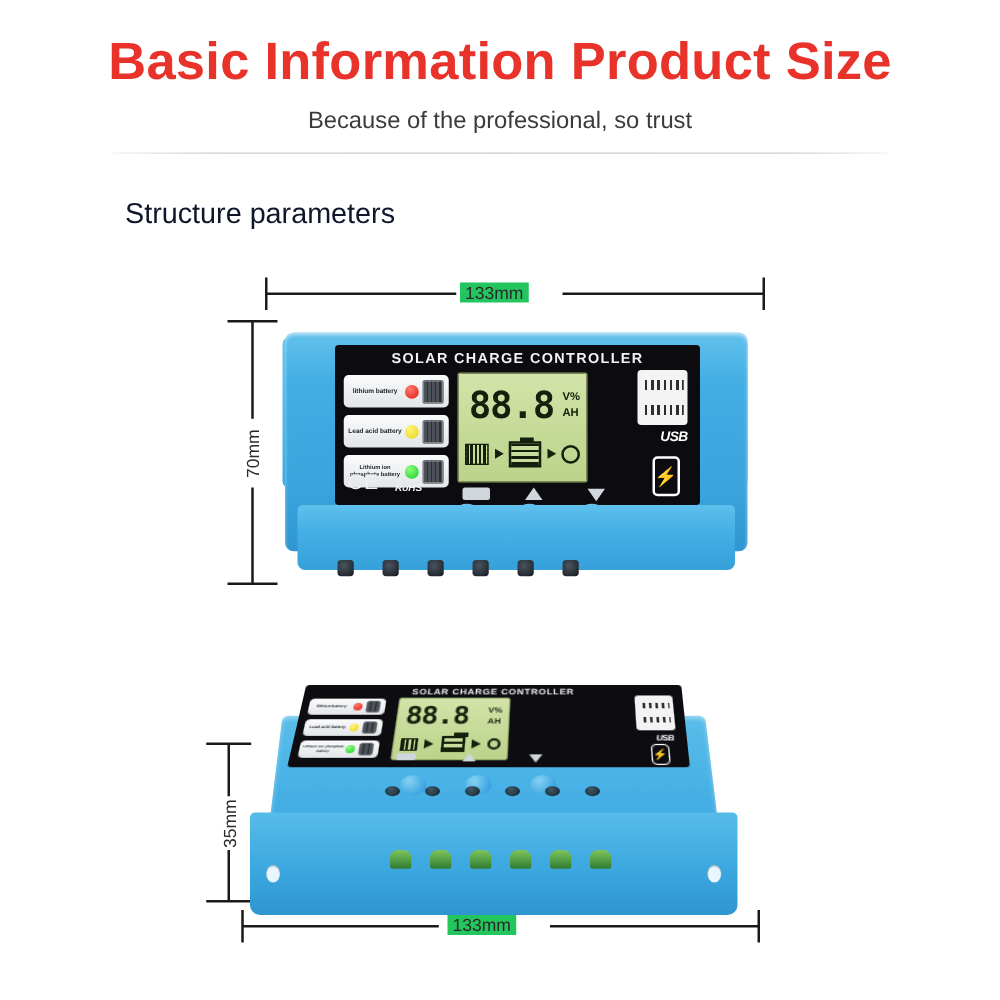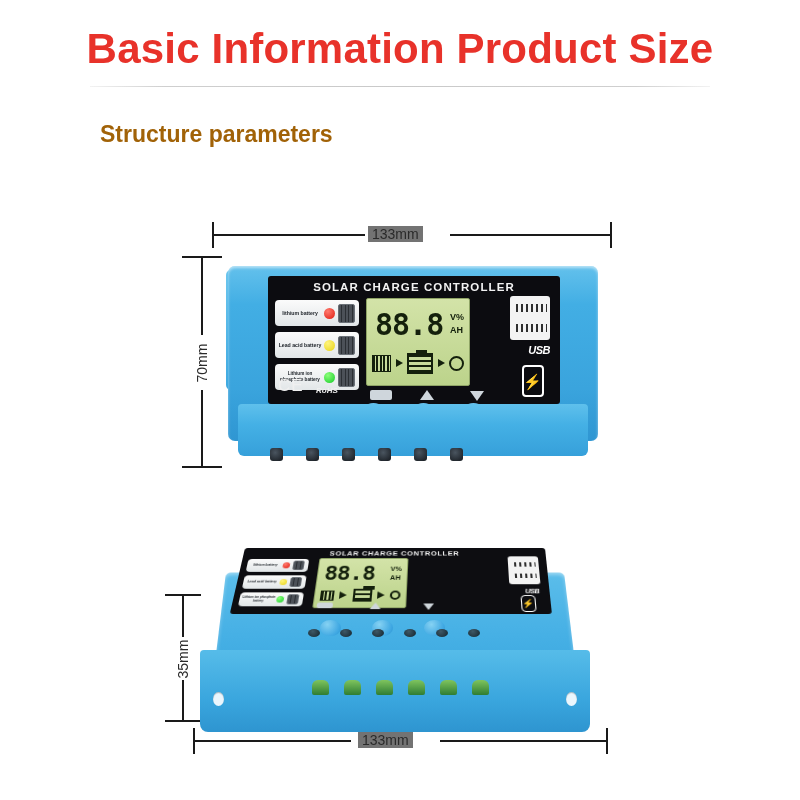--- a/index.html
+++ b/index.html
@@ -28,32 +28,32 @@
   }
   .divider {
     margin: 14px auto 0;
     width: 620px; height: 1px;
     background: linear-gradient(to right,#f2f2f2,#cfcfcf 12%,#c9c9c9 50%,#cfcfcf 88%,#f2f2f2);
   }
 
   .section-title {
     margin: 34px 0 0 100px;
     font-size: 23px;
-    color: #a16207;
-    font-weight: 700;
+    color: #0f172a;
+    font-weight: 400;
   }
 
   
   .figure1 { position: absolute; left: 0; top: 218px; width: 800px; height: 290px; }
 
   
   .dim-line { position: absolute; background: #1a1a1a; }
   .dim-label {
     position: absolute; color: #2a2a2a; font-size: 14px;
-    background: #737373; padding: 0 4px; white-space: nowrap;
+    background: #22c55e; padding: 0 4px; white-space: nowrap;
   }
   .dim-label.vert {
     transform: rotate(-90deg); transform-origin: center center;
     padding: 0; background: transparent;
   }
   .vert-wrap {
     position: absolute; display: flex; align-items: center; justify-content: center;
   }
 
   
@@ -243,20 +243,21 @@
     background: radial-gradient(circle at 40% 30%,#3e5866,#13242e);
   }
 
   .mini { font-size: 4.6px; }
 </style>
 </head>
 <body>
 
 <div class="page-header">
   <div class="headline">Basic Information Product Size</div>
+  <div class="subtitle">Because of the professional, so trust</div>
   <div class="divider"></div>
 </div>
 
 <div class="section-title">Structure parameters</div>
 
 <div class="figure1">
 
   <div class="dim-line" style="left:212px; top:4px; width:2px; height:26px;"></div>
   <div class="dim-line" style="left:610px; top:4px; width:2px; height:26px;"></div>
   <div class="dim-line" style="left:213px; top:16px; width:152px; height:2px;"></div>

